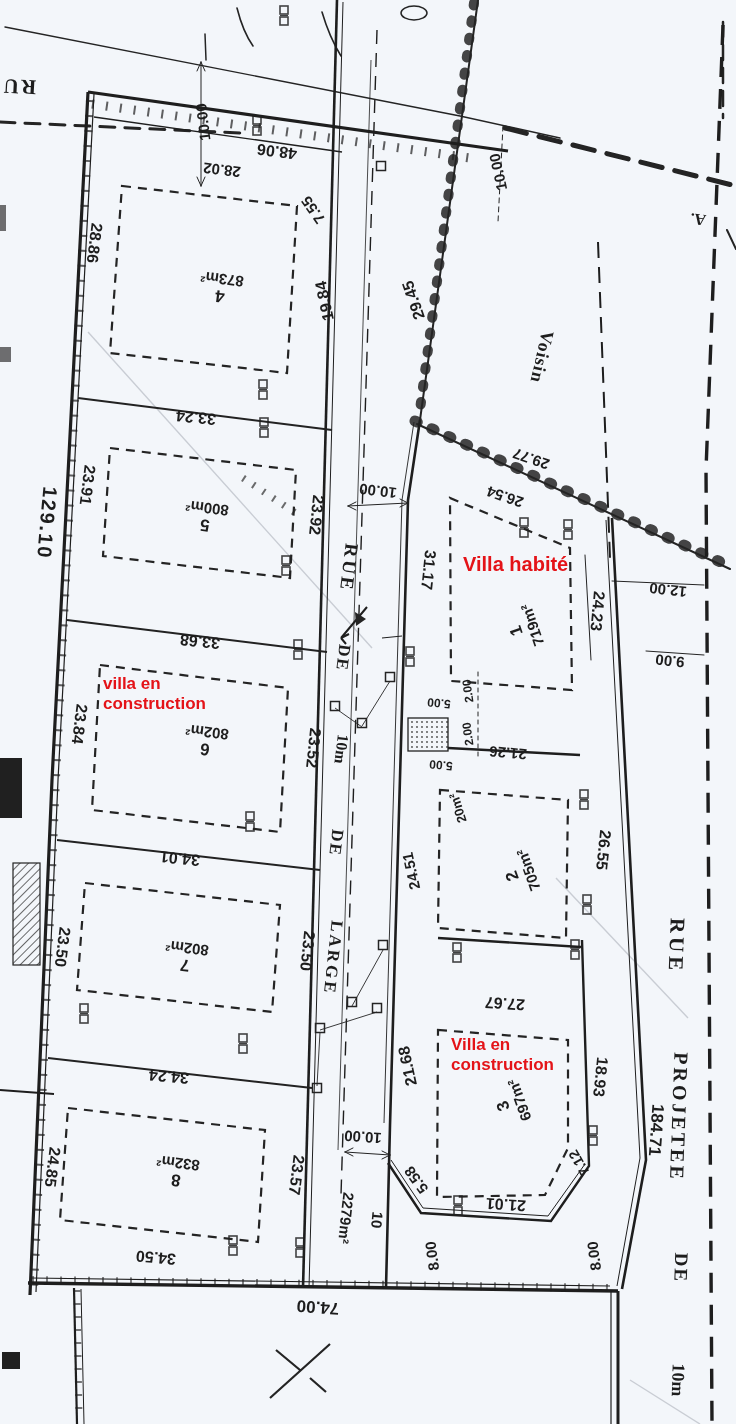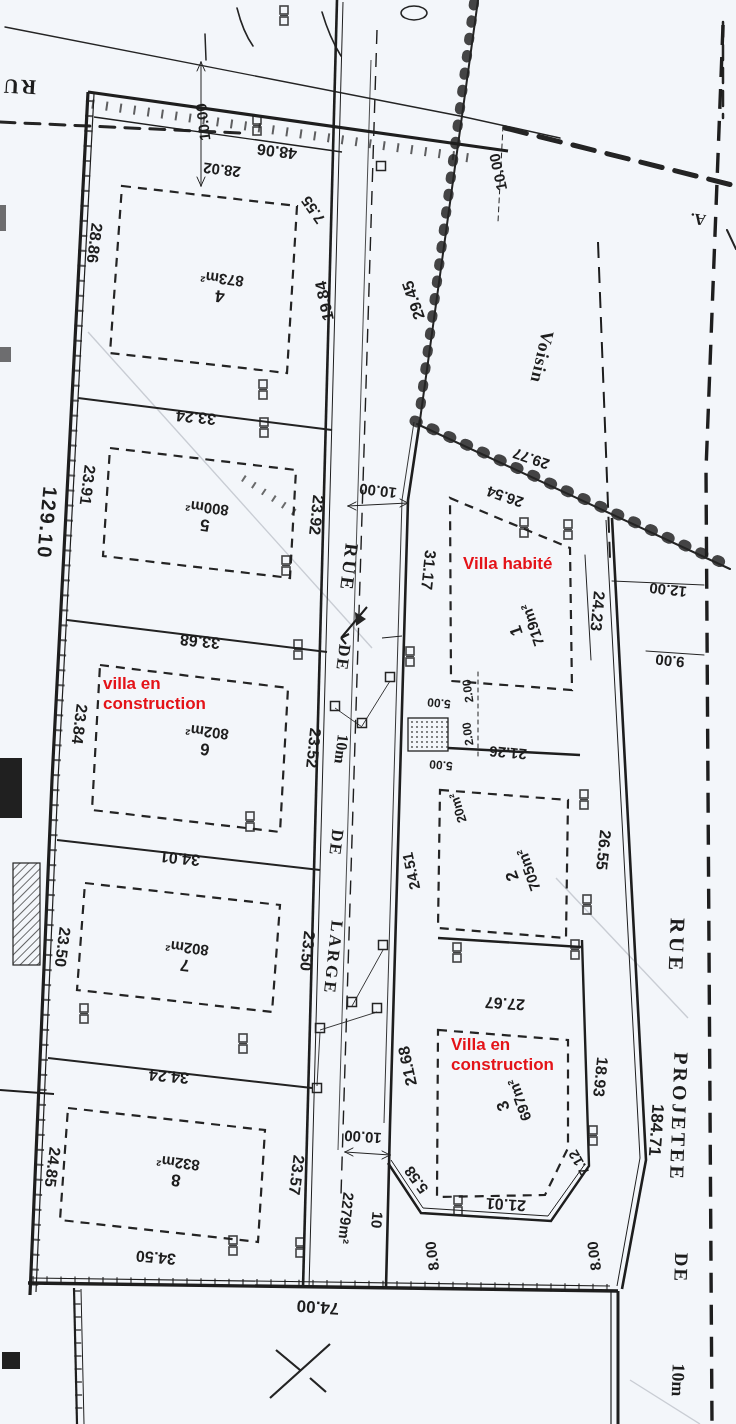--- a/index.html
+++ b/index.html
@@ -278,19 +278,19 @@
         <div style="font-size: 15px;">719m²</div>
       </div>
       <div class="lab" style="left: 520px; top: 873px; transform-origin: center center; transform: translate(-50%, -50%) rotate(250deg);">
         <div style="font-size: 17px;">2</div>
         <div style="font-size: 15px;">705m²</div>
       </div>
       <div class="lab" style="left: 511px; top: 1103px; transform-origin: center center; transform: translate(-50%, -50%) rotate(250deg);">
         <div style="font-size: 17px;">3</div>
         <div style="font-size: 15px;">697m²</div>
       </div>
-      <div class="lab red" style="font-size: 17px; left: 463px; top: 564px; transform-origin: left center; transform: translate(0px, -50%) rotate(0deg);">Villa habité</div>
+      <div class="lab red" style="font-size: 20px; left: 463px; top: 564px; transform-origin: left center; transform: translate(0px, -50%) rotate(0deg);">Villa habité</div>
       <div class="lab red" style="font-size: 17px; left: 103px; top: 684px; transform-origin: left center; transform: translate(0px, -50%) rotate(0deg);">villa en</div>
       <div class="lab red" style="font-size: 17px; left: 103px; top: 704px; transform-origin: left center; transform: translate(0px, -50%) rotate(0deg);">construction</div>
       <div class="lab red" style="font-size: 17px; left: 451px; top: 1045px; transform-origin: left center; transform: translate(0px, -50%) rotate(0deg);">Villa en</div>
       <div class="lab red" style="font-size: 17px; left: 451px; top: 1065px; transform-origin: left center; transform: translate(0px, -50%) rotate(0deg);">construction</div>
     </div>
 </div>
 
 </body></html>

